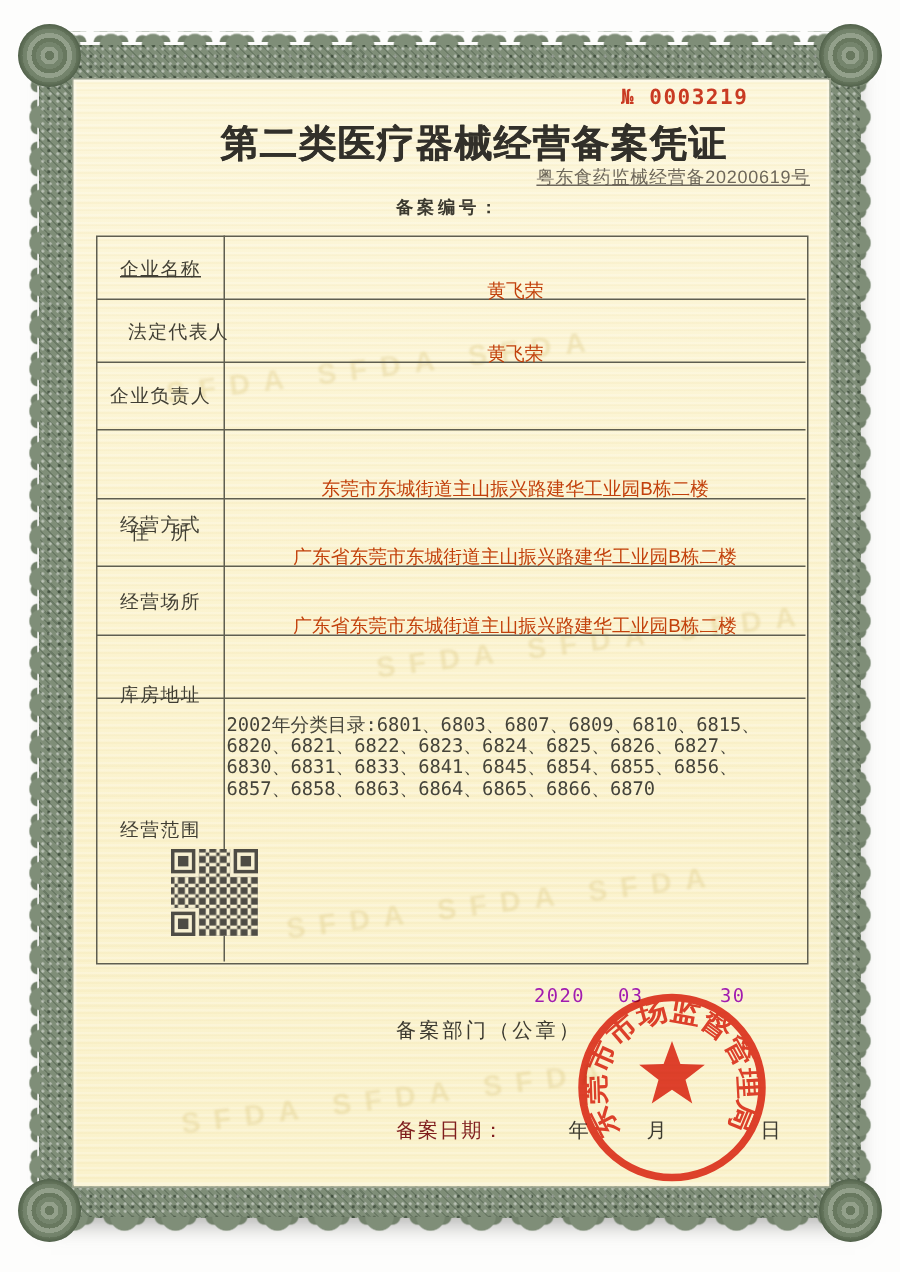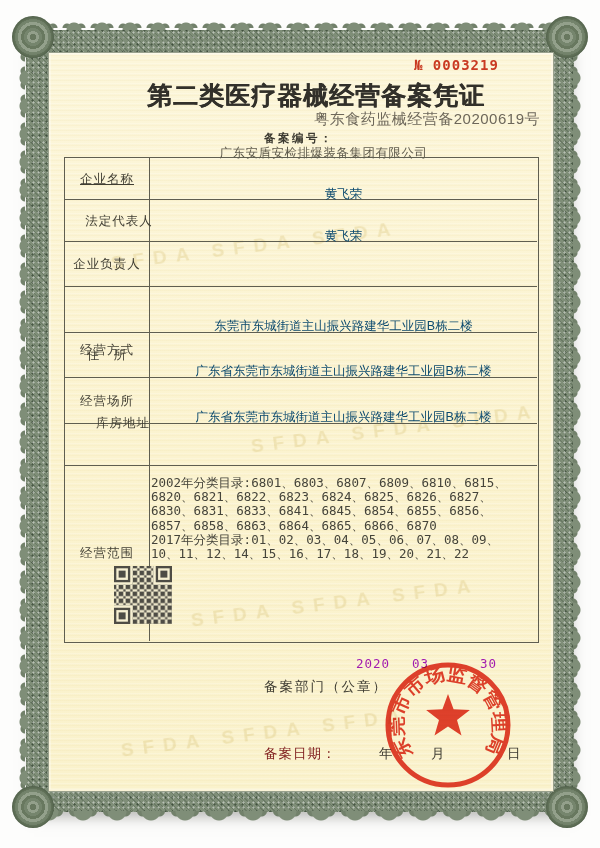--- a/index.html
+++ b/index.html
@@ -53,35 +53,35 @@
   .wm{position:absolute;color:rgba(213,188,108,.30);font-size:19px;letter-spacing:9px;
       font-weight:bold;transform:rotate(-7deg);filter:blur(.6px);white-space:nowrap;}
 
   
   .serial{position:absolute;left:414px;top:57px;color:#c93a22;
     font-family:"DejaVu Sans Mono",monospace;font-size:14px;letter-spacing:1px;font-weight:bold;}
   .title{position:absolute;left:48px;top:79px;width:504px;text-align:center;
     font-family:"Liberation Serif",serif;font-size:25px;font-weight:bold;color:#32302a;
     letter-spacing:1px;text-shadow:.4px 0 0 #32302a;margin-left:16px;}
   .subtitle{position:absolute;left:240px;top:110px;width:300px;text-align:right;
-    font-size:15px;color:#6d675a;letter-spacing:.5px;}
+    font-size:12px;color:#6d675a;letter-spacing:.5px;text-decoration:underline;}
   .recno{position:absolute;left:264px;top:131px;font-size:11.5px;font-weight:600;
     letter-spacing:2.5px;color:#3c3a30;}
   .company{position:absolute;left:130px;top:145px;width:387px;text-align:center;
     font-size:12.5px;color:#5f5b4c;letter-spacing:.5px;}
 
   
   .tbl{position:absolute;left:64px;top:157px;width:473px;height:484px;
     border:1px solid #5f5e50;}
   .vline{position:absolute;left:149px;top:157px;width:0;height:484px;border-left:1px solid #5f5e50;}
   .hl{position:absolute;left:64px;width:473px;height:0;border-top:1px solid #5f5e50;}
   .lbl{position:absolute;left:64px;width:86px;text-align:center;font-size:12.5px;
     color:#403e33;letter-spacing:1px;}
   .val{position:absolute;left:150px;width:387px;text-align:center;font-size:12.5px;
-    color:#0c4a6e;white-space:nowrap;}
+    color:#c2410c;white-space:nowrap;}
   .scope{position:absolute;left:151px;top:476px;width:368px;
     font-family:"DejaVu Sans Mono",monospace;font-size:12.5px;line-height:14.2px;
     color:#45443a;text-align:left;}
   .dateline span{position:absolute;top:612px;font-family:"DejaVu Sans Mono",monospace;
     font-size:12.5px;color:#a21caf;letter-spacing:1px;margin-top:44px;}
 
   
   .dept{position:absolute;left:264px;top:678px;font-size:13.5px;color:#3c3a30;letter-spacing:2px;}
   .rdate{position:absolute;left:264px;top:745px;font-size:13.5px;color:#7f1d1d;letter-spacing:1px;}
   .ymd{position:absolute;top:745px;font-size:13.5px;color:#3c3a30;}
@@ -111,50 +111,48 @@
   <div class="paper"></div>
   <div class="wm" style="left:110px;top:235px;">SFDA SFDA SFDA</div>
   <div class="wm" style="left:250px;top:418px;">SFDA SFDA SFDA</div>
   <div class="wm" style="left:190px;top:592px;">SFDA SFDA SFDA</div>
   <div class="wm" style="left:120px;top:722px;">SFDA SFDA SFDA</div>
 
   <div class="serial">№ 0003219</div>
   <div class="title">第二类医疗器械经营备案凭证</div>
   <div class="subtitle">粤东食药监械经营备20200619号</div>
   <div class="recno">备案编号：</div>
-  <div class="company">广东安盾安检排爆装备集团有限公司</div>
 
   <div class="tbl"></div>
   <div class="vline"></div>
   <div class="hl" style="top:199px;"></div>
   <div class="hl" style="top:241px;"></div>
   <div class="hl" style="top:286px;"></div>
   <div class="hl" style="top:332px;"></div>
   <div class="hl" style="top:377px;"></div>
   <div class="hl" style="top:423px;"></div>
   <div class="hl" style="top:465px;"></div>
 
   <div class="lbl" style="top:171px;text-decoration:underline;">企业名称</div>
   <div class="lbl" style="top:213px;padding-left:12px;">法定代表人</div>
   <div class="lbl" style="top:256px;">企业负责人</div>
   <div class="lbl" style="top:302px;margin-top:40px;">经营方式</div>
   <div class="lbl" style="top:347px;">住　所</div>
   <div class="lbl" style="top:393px;">经营场所</div>
-  <div class="lbl" style="top:415px;margin-left:16px;">库房地址</div>
+  <div class="lbl" style="top:455px;">库房地址</div>
   <div class="lbl" style="top:545px;">经营范围</div>
 
   <div class="val" style="top:186px;">黄飞荣</div>
   <div class="val" style="top:228px;">黄飞荣</div>
   <div class="val" style="top:318px;">东莞市东城街道主山振兴路建华工业园B栋二楼</div>
   <div class="val" style="top:363px;">广东省东莞市东城街道主山振兴路建华工业园B栋二楼</div>
   <div class="val" style="top:409px;">广东省东莞市东城街道主山振兴路建华工业园B栋二楼</div>
 
   <div class="scope">
     <div>2002年分类目录:6801、6803、6807、6809、6810、6815、6820、6821、6822、6823、6824、6825、6826、6827、6830、6831、6833、6841、6845、6854、6855、6856、6857、6858、6863、6864、6865、6866、6870</div>
-    <div>2017年分类目录:01、02、03、04、05、06、07、08、09、10、11、12、14、15、16、17、18、19、20、21、22</div>
   </div>
 
   <svg class="qr" viewBox="0 0 25 25">
     <defs>
       <pattern id="qrp" width="3" height="3" patternUnits="userSpaceOnUse">
         <rect x="0" y="0" width="1" height="1" fill="#4e4c45"></rect>
         <rect x="2" y="0" width="1" height="1" fill="#4e4c45"></rect>
         <rect x="1" y="1" width="1" height="1" fill="#4e4c45"></rect>
         <rect x="0" y="2" width="1" height="1" fill="#4e4c45"></rect>
         <rect x="2" y="2" width="1" height="1" fill="#4e4c45"></rect>

